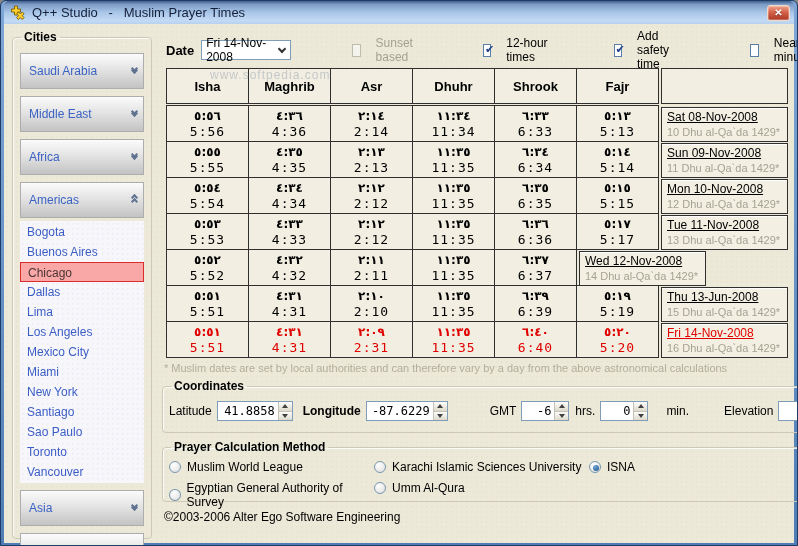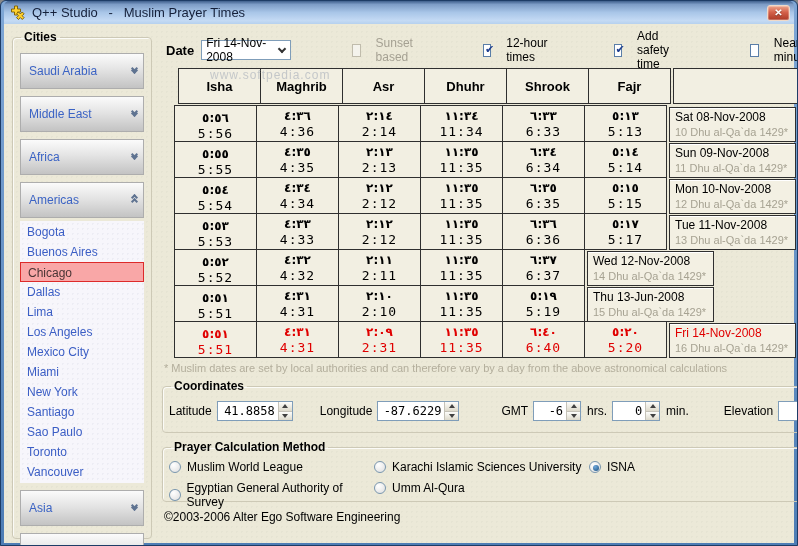--- a/index.html
+++ b/index.html
@@ -62,50 +62,50 @@
   .cb-item.checked .cb-box::after{ content:"✔"; position:absolute; left:1px; top:-2px; font-size:11px; color:#1F3F8F; }
   .cb-label{ font-size:12px; }
   .cb-item.disabled .cb-box{ border-color:#C0BCAC; background:#F4F3EC; }
   .cb-item.disabled .cb-label{ color:#A5A193; }
 
   
   .time-table{ margin-top:0; }
   .thead{ display:flex; height:36px; margin-bottom:2px; }
   .th{ width:83px; margin-left:-1px; border:1px solid #2F2F2F; background:#F2EFE2;
     display:flex; align-items:center; justify-content:center; font-size:13px; font-weight:bold; }
-  .thead .th:first-child{ margin-left:16px; }
+  .thead .th:first-child{ margin-left:4px; }
   .th-date{ width:127px; margin-left:2px !important; }
   .trow{ display:flex; height:37px; margin-top:-1px; }
   .td{ width:83px; margin-left:-1px; border:1px solid #2F2F2F; background:#F2EFE2;
     display:flex; flex-direction:column; align-items:center; justify-content:center; }
-  .trow .td:first-child{ margin-left:12px;justify-content:flex-end; }
+  .trow .td:first-child{ margin-left:4px; }
   .arabic{ font-family:"DejaVu Sans", sans-serif; font-size:12px; font-weight:bold; line-height:15px; direction:ltr; }
   .western{ font-family:"DejaVu Sans Mono", monospace; font-size:13px; line-height:15px; letter-spacing:1px; }
   .date-panel{ width:127px; height:35px; margin-left:2px; margin-top:2px; border:1px solid #2F2F2F;
     background:#F3F0E3; box-shadow:inset 0 1px 0 #fff; padding:2px 5px; }
-  .greg{ font-size:12px; line-height:15px; color:#000; }
+  .greg{ font-size:12px; line-height:15px; color:#000;text-decoration:underline; }
   .hijri{ font-size:11px; line-height:14px; color:#A6A292; }
   .trow.current .arabic, .trow.current .western, .trow.current .greg{ color:#E00000; }
 
   .footnote{ font-size:11px; color:#B3AE9C; margin:4px 0 5px 2px; }
 
   
   .coords{ height:54px; }
   .coords-row{ display:flex; align-items:center; height:26px; margin-top:3px; font-size:12px; }
   .lbl{ margin-right:5px; }
   .spin{ height:20px; background:#fff; border:1px solid #7F9DB9; display:flex; align-items:stretch; }
   .spin-value{ flex:1; font-family:"DejaVu Sans Mono", monospace; font-size:12px; text-align:right; padding:2px 3px 0 2px; }
   .spin-btns{ width:14px; display:flex; flex-direction:column; border-left:1px solid #C5C2B8; }
   .spin-up,.spin-down{ flex:1; display:flex; align-items:center; justify-content:center;
     background:linear-gradient(180deg,#FDFDFB,#DEDACB); cursor:pointer; }
   .spin-up{ border-bottom:1px solid #C5C2B8; }
   .tri-up{ width:0; height:0; border-left:3px solid transparent; border-right:3px solid transparent; border-bottom:4px solid #404040; }
   .tri-down{ width:0; height:0; border-left:3px solid transparent; border-right:3px solid transparent; border-top:4px solid #404040; }
   .w-lat{ width:76px; } .w-lon{ width:82px; } .w-gmt{ width:48px; } .w-min{ width:48px; } .w-elev{ width:74px; }
-  .sp-lon{ margin-left:27px; } .sp-gmt{ margin-left:42px; } .sp-hrs{ margin-left:6px; } .sp-min{ margin-left:6px; }
+  .sp-lon{ margin-left:10px;font-weight:bold; } .sp-gmt{ margin-left:42px; } .sp-hrs{ margin-left:6px; } .sp-min{ margin-left:18px; }
   .sp-elev{ margin-left:30px; }
 
   
   .methods{ display:flex; gap:8px; margin-top:7px; }
   .calc{ flex:1; height:62px; }
   .juristic{ width:126px; min-width:126px; height:62px; }
   .radio-cols{ display:flex; margin-top:4px; }
   .radio-col{ display:flex; flex-direction:column; gap:7px; }
   .radio-cols .radio-col:nth-child(1){ width:205px; }
   .radio-cols .radio-col:nth-child(2){ width:215px; }
@@ -415,20 +415,24 @@
   </div>
               <div class="td">
     <span class="arabic">٢:١٠</span>
     <span class="western">2:10</span>
   </div>
               <div class="td">
     <span class="arabic">١١:٣٥</span>
     <span class="western">11:35</span>
   </div>
               <div class="td">
+    <span class="arabic">٦:٣٩</span>
+    <span class="western">6:39</span>
+  </div>
+              <div class="td">
     <span class="arabic">٥:١٩</span>
     <span class="western">5:19</span>
   </div>
               <div class="date-panel">
       <div class="greg">Thu 13-Jun-2008</div>
       <div class="hijri">15 Dhu al-Qa`da 1429*</div>
     </div>
   </div>
             <div class="trow current">
     <div class="td">

